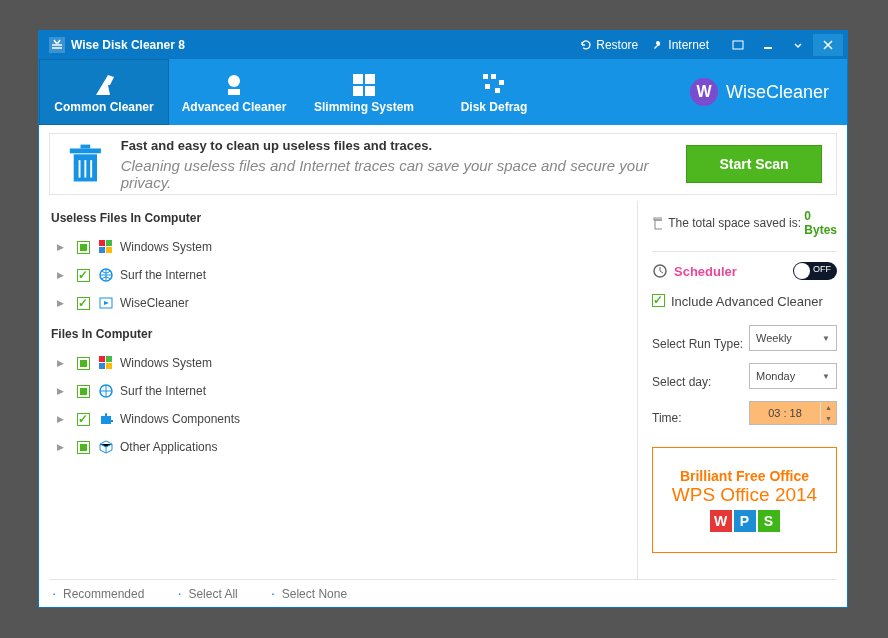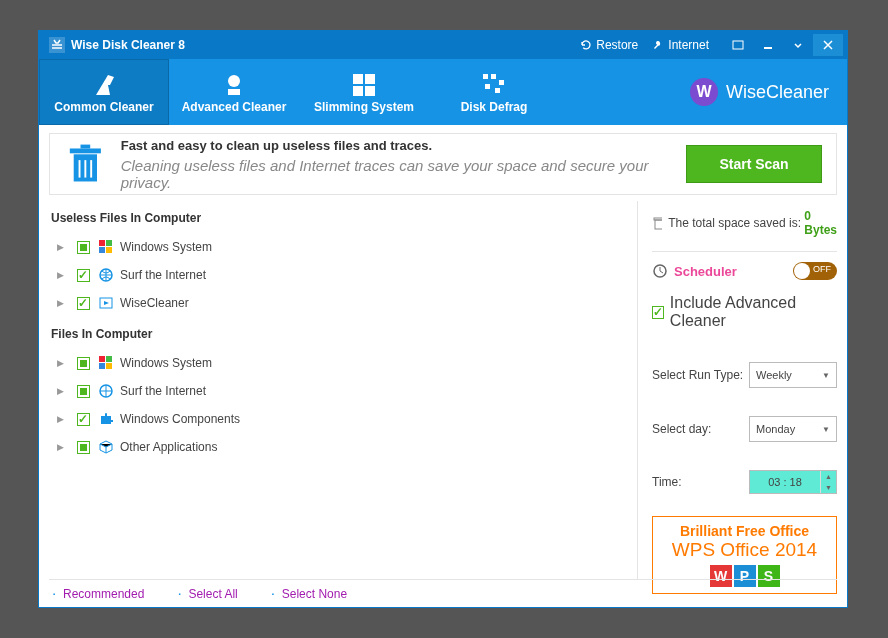--- a/index.html
+++ b/index.html
@@ -43,44 +43,44 @@
 .item .chk { width: 13px; height: 13px; border: 1px solid #4eb61e; margin-right: 8px; cursor: pointer; position: relative; }
 .item .chk.partial::after { content:""; position:absolute; left:2px; top:2px; width:7px; height:7px; background:#4eb61e; }
 .item .chk.checked::after { content:"✓"; position:absolute; left:0px; top:-2px; color:#4eb61e; font-size:12px; font-weight:bold; }
 .item .iicon { width: 16px; height: 16px; margin-right: 6px; display:flex; align-items:center; justify-content:center; }
 
 
 .saved-row { display: flex; align-items: center; font-size: 12px; margin-bottom: 14px; }
 .saved-row svg { margin-right: 6px; }
 .sched-row { display: flex; align-items: center; margin: 10px 0 14px 0; }
 .sched-row .label { font-weight: bold; font-size: 13px; color: #ec4899; flex:1; }
-.toggle { width: 44px; height: 18px; border-radius: 9px; background: #a16207; position: relative; cursor: pointer; }
+.toggle { width: 44px; height: 18px; border-radius: 9px; background: #0f172a; position: relative; cursor: pointer; }
 .toggle .knob { width: 16px; height: 16px; border-radius: 50%; background: #fff; position: absolute; left: 1px; top: 1px; }
 .toggle .txt { position:absolute; right:6px; top:2px; font-size:9px; color:#fff; }
-.chkline { display:flex; align-items:center; font-size:16px; margin-bottom: 16px; }
+.chkline { display:flex; font-size:13px; margin-bottom: 16px; }
 .chkline .chk2 { width:13px; height:13px; border:1px solid #4eb61e; margin-right:6px; position:relative; cursor:pointer;}
 .chkline .chk2::after { content:"✓"; position:absolute; left:0; top:-2px; color:#4eb61e; font-size:12px; font-weight:bold; }
-.field-row { display:flex; align-items:center; font-size:12px; margin-bottom: 12px; margin-top: 16px; }
+.field-row { display:flex; align-items:flex-end; font-size:12px; margin-bottom: 12px; }
 .field-row .flabel { flex:1; }
 .field-row .sel { width: 88px; height: 22px; border:1px solid #bbb; display:flex; align-items:center; padding:12px 6px; font-size:11px; cursor:pointer; position:relative; background:#fff; }
 .field-row .sel .caret { margin-left:auto; font-size:8px; color:#666; }
-.spinner { width: 88px; height:24px; border:1px solid #bbb; display:flex; align-items:center; font-size:11px; background:#5eead4;}
+.spinner { width: 88px; height:24px; border:1px solid #bbb; display:flex; align-items:center; font-size:11px; background:#fdba74;}
 .spinner .tval { flex:1; text-align:center; }
 .spinner .arrows { width:16px; display:flex; flex-direction:column; border-left:1px solid #ddd;}
 .spinner .arrows div { height:11px; font-size:7px; text-align:center; cursor:pointer; color:#666; line-height:11px;}
 
-.ad { margin-top: 10px; border:1px solid #ff7a00; padding:6px 4px; text-align:center; cursor:pointer;}
+.ad { margin-top: 10px; border:1px solid #ff7a00; padding:20px 4px; text-align:center; cursor:pointer;}
 .ad .l1 { color:#ff7a00; font-size:14px; font-weight:600;}
 .ad .l2 { color:#ff7a00; font-size:19px; margin-bottom:4px;}
 .ad .logos span { display:inline-block; width:22px; height:22px; color:#fff; font-weight:bold; font-size:14px; line-height:22px; margin:0 1px;}
 .ad .lw { background:#e63737;} .ad .lp { background:#1b8ed6;} .ad .ls { background:#3fb618;}
 
 
 .bottom-links { height: 28px; border-top: 1px solid #e4e4e4; margin: 0 10px; display:flex; align-items:center; font-size:12px; }
-.bottom-links a { color:#a21caf; margin: 0 30px 0 14px; cursor:pointer; position:relative;}
+.bottom-links a { color:#737373; margin: 0 30px 0 14px; cursor:pointer; position:relative;}
 .bottom-links a::before { content:"▪"; color:#1693e4; font-size:6px; position:absolute; left:-10px; top:4px;}
 
 
 .statusbar { height: 24px; background:#0878c7; color:#fff; font-size:11px; display:flex; align-items:center; padding:0 14px;}
 .statusbar .center { position:absolute; left:50%; transform:translateX(-50%);}
 .statusbar .social { margin-left:auto; display:flex; gap:2px;}
 .statusbar .social div { width:18px; height:16px; background:#1b8ed6; border-radius:2px; display:flex; align-items:center; justify-content:center; font-size:10px; cursor:pointer;}
 
 .bold-green { color:#3fa018; font-weight:bold;}
 </style>

